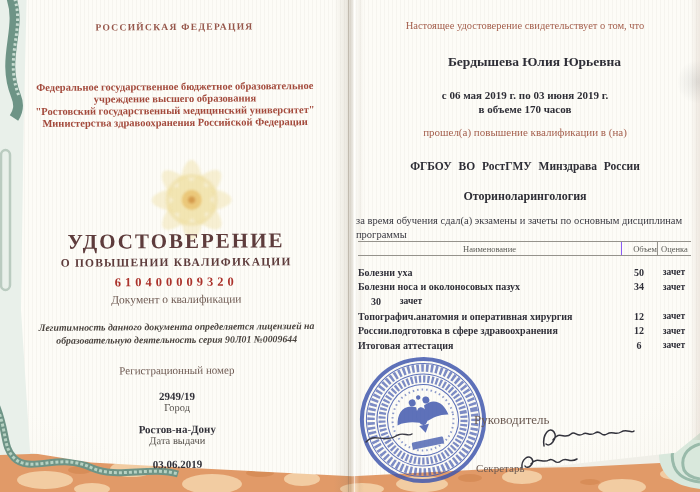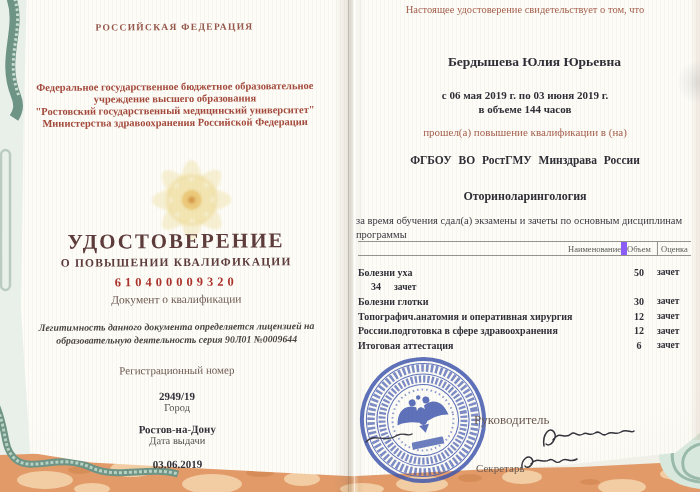--- a/index.html
+++ b/index.html
@@ -41,40 +41,40 @@
   .cert-kind{top:293px;font-size:11.5px;color:#6e5a52;}
   .legit{top:321px;font-size:9.8px;line-height:12.5px;font-weight:bold;font-style:italic;color:#4a443f;}
   .reg-label{top:364px;font-size:11px;color:#6e5a52;}
   .reg-num{top:390px;font-size:11px;font-weight:bold;color:#33323a;}
   .city-label{top:402px;font-size:10.5px;color:#55504b;}
   .city-val{top:423px;font-size:11px;font-weight:bold;color:#33323a;}
   .date-label{top:435px;font-size:10.5px;color:#55504b;}
   .date-val{top:458px;font-size:11px;font-weight:bold;color:#33323a;}
 
   
-  .intro{top:4px;font-size:10.5px;color:#a5604e;}
+  .intro{top:20px;font-size:10.5px;color:#a5604e;}
   .holder{top:54px;font-size:13.5px;font-weight:bold;color:#2e2e36;padding-left:19px;}
   .period{top:89px;font-size:11px;font-weight:bold;color:#2e2e36;}
   .volume{top:103px;font-size:11px;font-weight:bold;color:#2e2e36;}
   .action{top:126px;font-size:11px;color:#a5604e;}
-  .org{top:154px;font-size:11.5px;font-weight:bold;color:#2e2e36;word-spacing:4px;}
+  .org{top:160px;font-size:11.5px;font-weight:bold;color:#2e2e36;word-spacing:4px;}
   .program{top:189px;font-size:12px;font-weight:bold;color:#2e2e36;}
   .note{top:214px;font-size:10.5px;line-height:13.5px;color:#3a3a42;text-align:left;}
 
   .tbl{position:absolute;left:2px;top:241px;width:333px;}
   .tbl-header{display:flex;border-top:1px solid #95938c;border-bottom:1px solid #95938c;
               font-size:8.5px;color:#5a5a55;height:15px;align-items:center;}
-  .th-name{flex:1;text-align:right;}
-  .th-vol{width:36px;text-align:left;border-left:6px solid #8b5cf6;height:100%;line-height:14px;}
+  .th-name{flex:1;text-align:center;}
+  .th-vol{width:36px;text-align:right;border-left:1px solid #8b5cf6;height:100%;line-height:14px;}
   .th-grade{width:34px;text-align:center;border-left:1px solid #95938c;height:100%;line-height:14px;}
   .tbl-body{margin-top:9px;}
   .row{display:flex;height:14.6px;align-items:center;}
   .cell-name{flex:1;text-align:left;font-size:10px;font-weight:bold;color:#2f2f38;}
   .cell-vol{width:36px;text-align:center;font-size:10px;font-weight:bold;color:#2f2f38;}
-  .cell-grade{width:34px;text-align:left;font-size:9.5px;font-weight:bold;color:#2f2f38;}
+  .cell-grade{width:34px;text-align:center;font-size:9.5px;font-weight:bold;color:#2f2f38;}
 
   .stamp{position:absolute;left:2px;top:354px;opacity:0.9;filter:blur(0.3px);}
   .sig-label-head{position:absolute;left:118px;top:412px;font-size:13px;color:#6b5a52;}
   .sig-label-sec{position:absolute;left:120px;top:462px;font-size:11px;color:#6b5a52;}
   .sig-head{position:absolute;left:184px;top:424px;}
   .sig-sec{position:absolute;left:163px;top:452px;}
   .sig-mark{position:absolute;left:8px;top:428px;}
 </style>
 </head>
 <body>
@@ -172,21 +172,21 @@
     <div class="abs city-val">Ростов-на-Дону</div>
     <div class="abs date-label">Дата выдачи</div>
     <div class="abs date-val">03.06.2019</div>
   </div>
 
   <div class="right-page">
 
     <div class="abs intro">Настоящее удостоверение свидетельствует о том, что</div>
     <div class="abs holder">Бердышева Юлия Юрьевна</div>
     <div class="abs period">с 06 мая 2019 г.  по 03 июня 2019 г.</div>
-    <div class="abs volume">в объеме 144 часов</div>
+    <div class="abs volume">в объеме 170 часов</div>
     <div class="abs action">прошел(а) повышение квалификации в (на)</div>
     <div class="abs org">ФГБОУ ВО РостГМУ Минздрава России</div>
     <div class="abs note">
       <div>за время обучения сдал(а) экзамены и зачеты по основным дисциплинам</div>
       <div>программы</div>
     </div>
 
     <div class="abs program">Оториноларингология</div>
 
     <div class="tbl">
@@ -195,25 +195,25 @@
         <div class="th-vol">Объем</div>
         <div class="th-grade">Оценка</div>
       </div>
       <div class="tbl-body">
         <div class="row">
           <div class="cell-name">Болезни уха</div>
           <div class="cell-vol">50</div>
           <div class="cell-grade">зачет</div>
         </div>
         <div class="row">
+          <div class="cell-name">Болезни носа и околоносовых пазух</div>
           <div class="cell-vol">34</div>
           <div class="cell-grade">зачет</div>
         </div>
         <div class="row">
-          <div class="cell-name">Болезни глотки</div>
           <div class="cell-vol">30</div>
           <div class="cell-grade">зачет</div>
         </div>
         <div class="row">
           <div class="cell-name">Топографич.анатомия и оперативная хирургия</div>
           <div class="cell-vol">12</div>
           <div class="cell-grade">зачет</div>
         </div>
         <div class="row">
           <div class="cell-name">России.подготовка в сфере здравоохранения</div>

